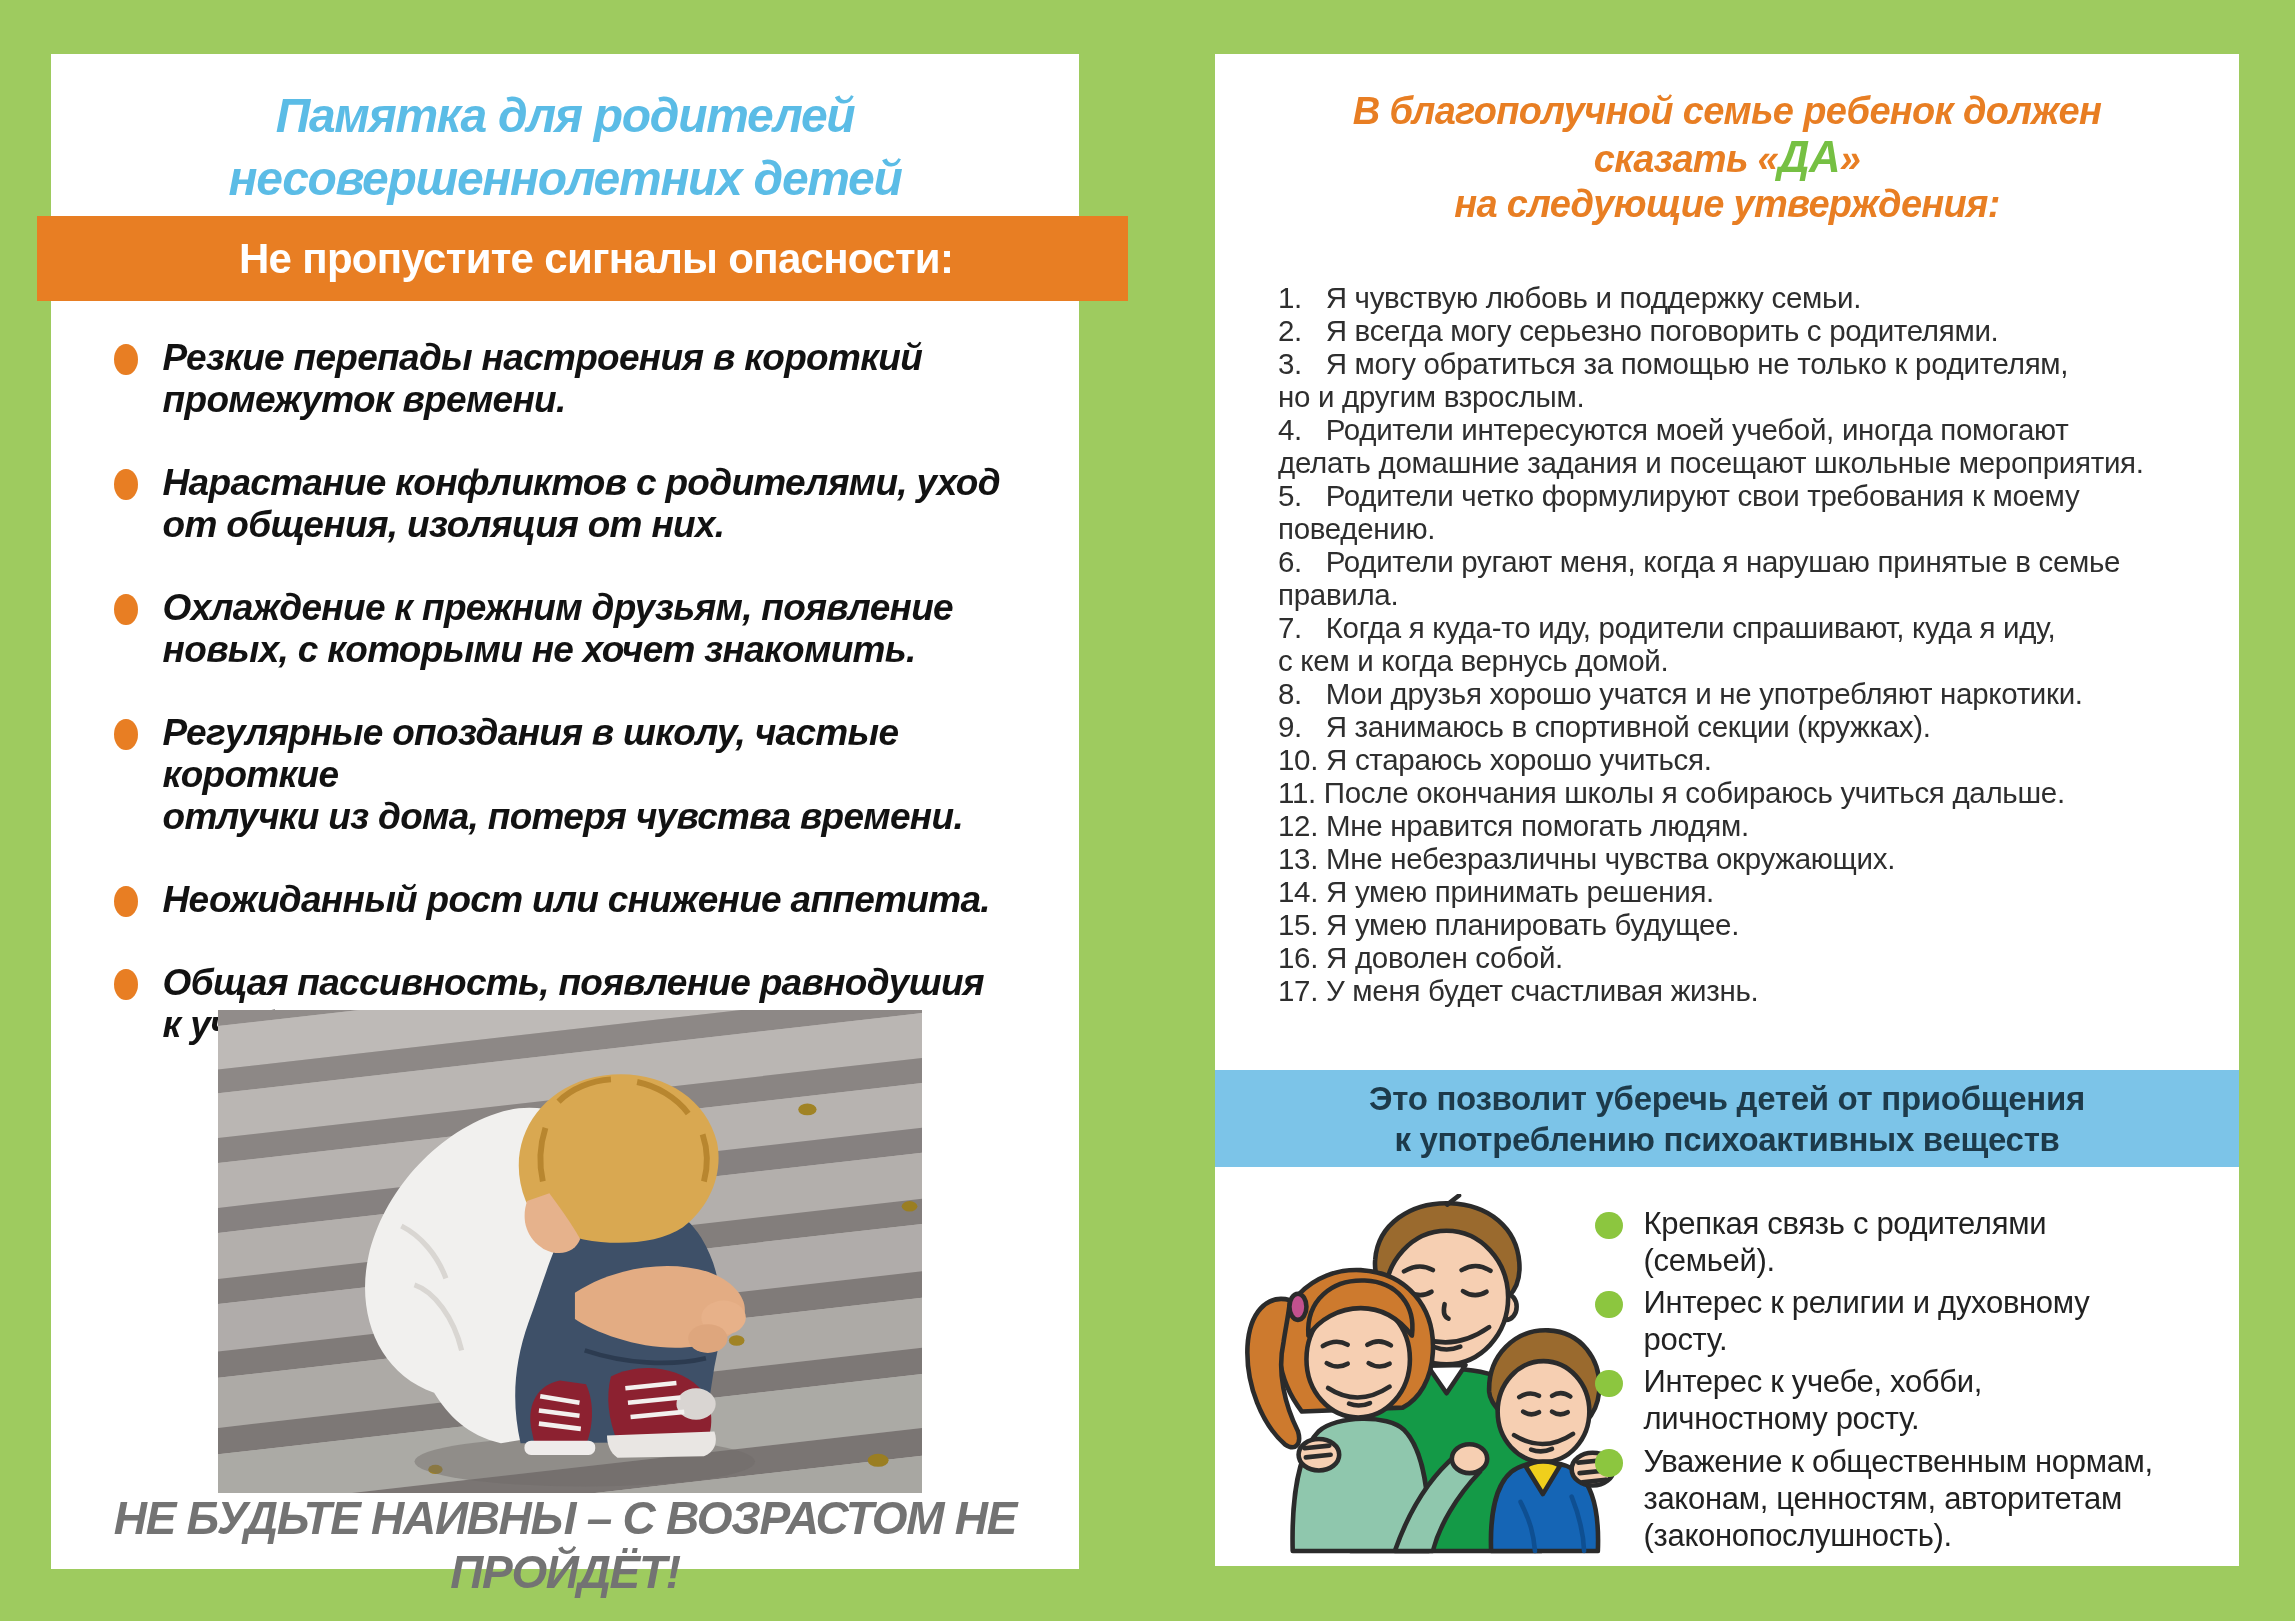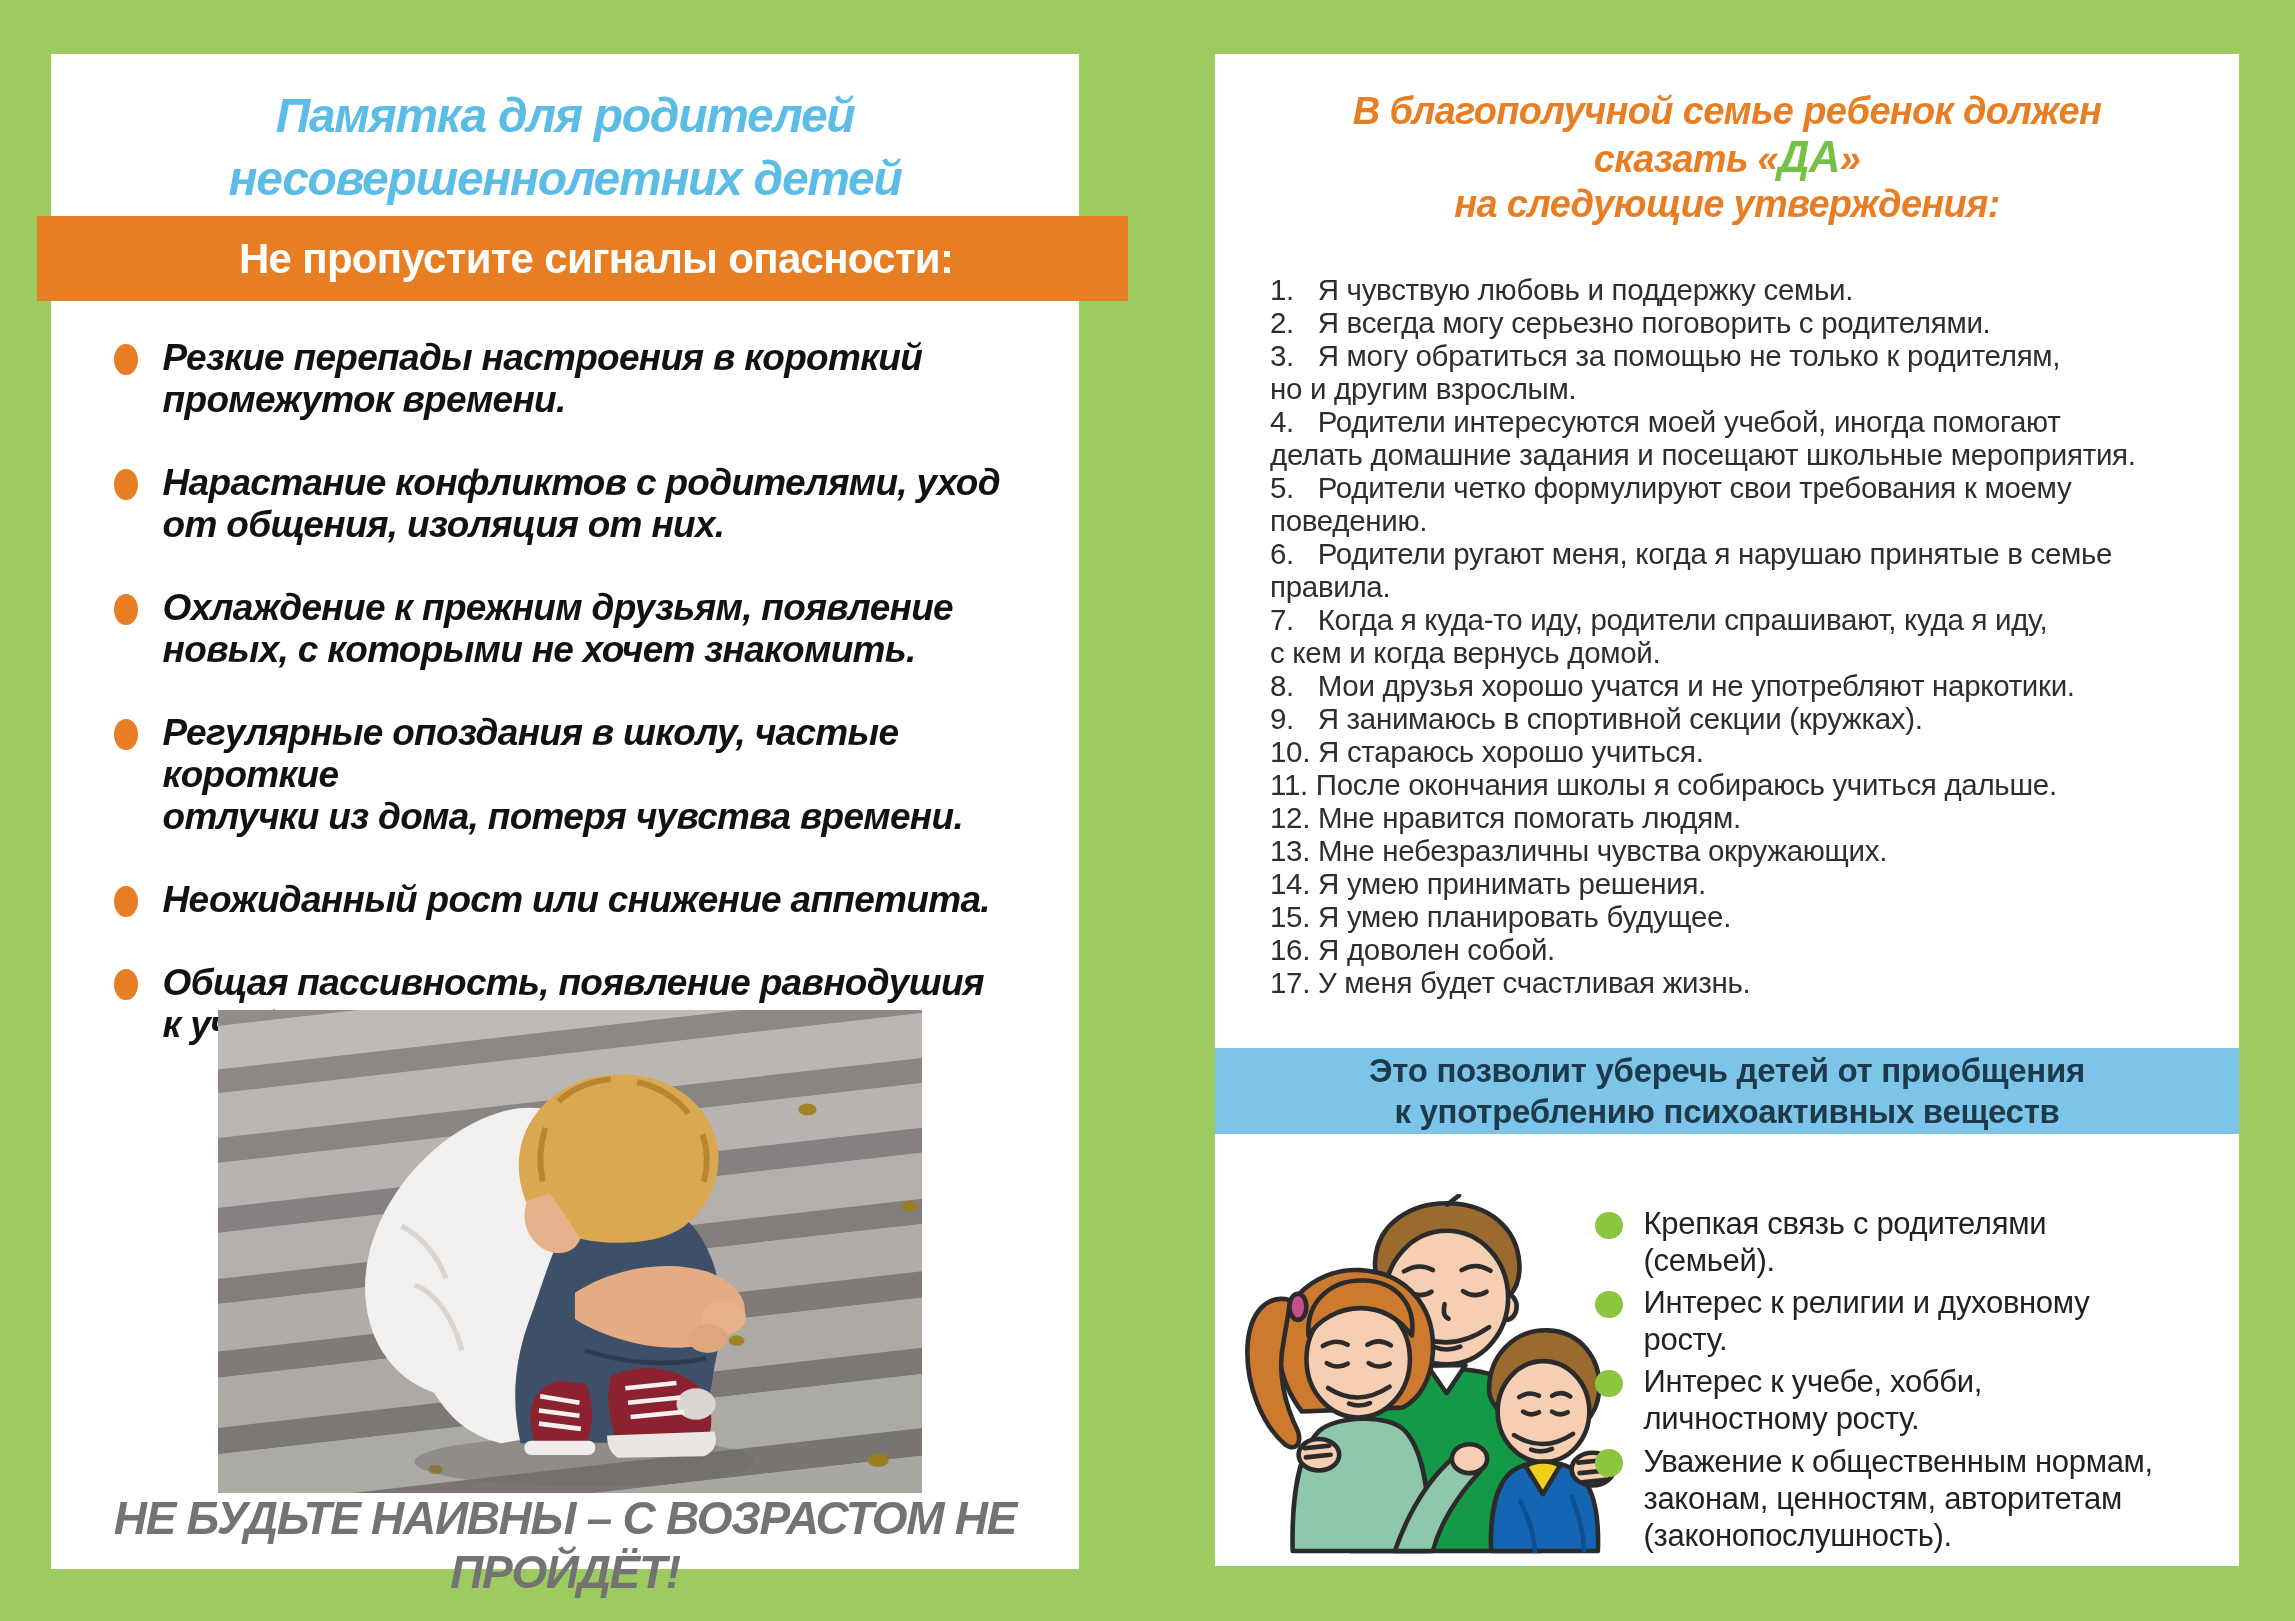--- a/index.html
+++ b/index.html
@@ -57,27 +57,27 @@
   
   .right-title{
     position:absolute;top:35px;left:0;width:100%;margin:0;
     text-align:center;color:#e87e23;
     font-size:38px;font-weight:bold;font-style:italic;
     letter-spacing:-0.7px;line-height:45px;
   }
   .right-title .da{color:#76c043;font-size:1.15em;}
   .statements{
     position:absolute;left:47px;top:211px;right:26px;
-    list-style:none;margin:8px;padding:0;
+    list-style:none;margin:16px;padding:0;
     color:#2e2e2e;font-size:29.5px;line-height:33px;
     letter-spacing:-0.3px;
   }
   .statements li{white-space:pre-line;margin:0;padding:0;}
   .blue-banner{
-    position:absolute;left:0;top:994px;width:100%;height:86px;
+    position:absolute;left:0;top:1016px;width:100%;height:97px;
     background:#7cc4e8;
     display:flex;align-items:center;justify-content:center;
   }
   .blue-banner .banner-text{
     color:#1d3a4a;font-size:33px;font-weight:bold;line-height:41px;
     text-align:center;white-space:pre-line;letter-spacing:-0.3px;
   }
   .family{position:absolute;left:23.6px;top:1140px;width:406px;height:367px;margin:0;}
   .benefit-list{
     position:absolute;left:380px;top:1151px;right:30px;

